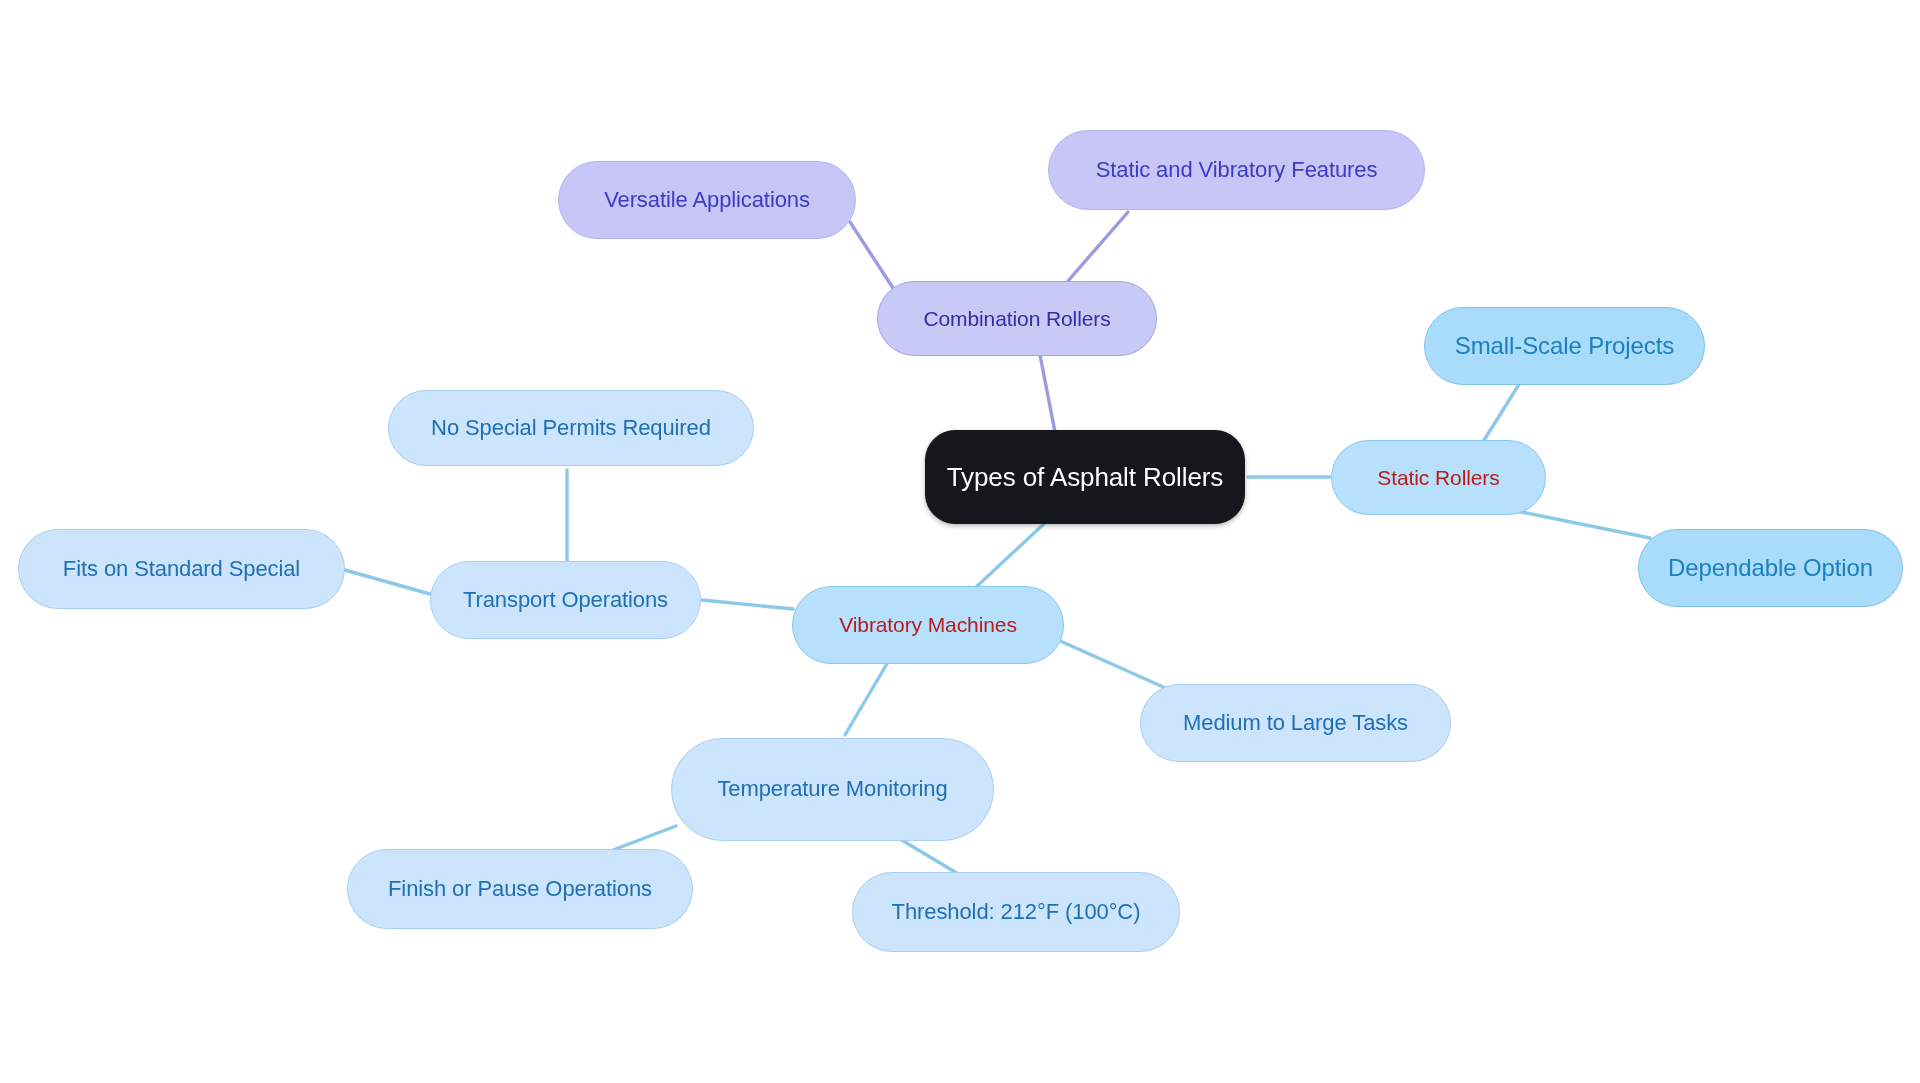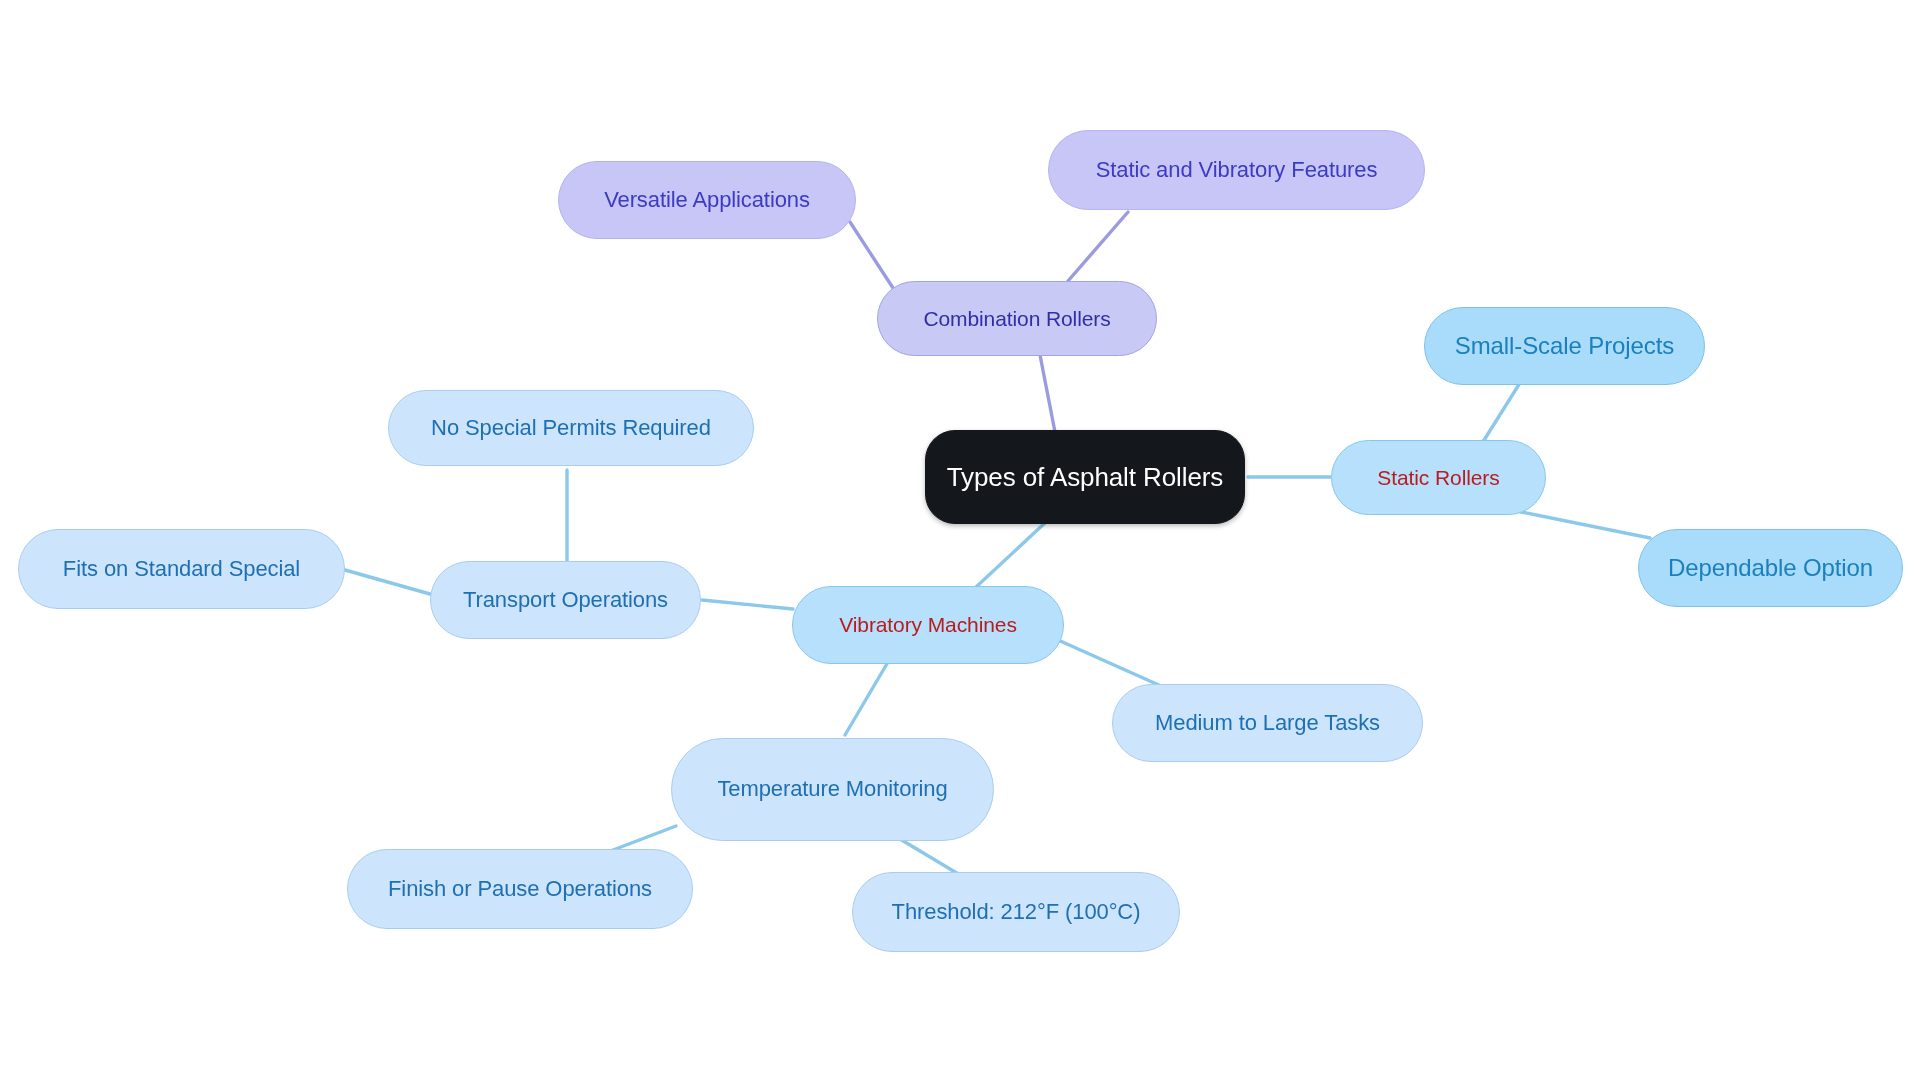--- a/index.html
+++ b/index.html
@@ -139,21 +139,21 @@
   </div>
 
   <div class="node leaf-blue-mid" style="left:1638px; top:507px; width:265px; height:78px;">
     <span>Dependable Option</span>
   </div>
 
   <div class="node branch-blue" style="left:792px; top:578px; width:272px; height:78px;margin-top:8px;">
     <span>Vibratory Machines</span>
   </div>
 
-  <div class="node leaf-blue-light" style="left:1112px; top:684px; width:311px; height:78px;">
+  <div class="node leaf-blue-light" style="left:1140px; top:684px; width:311px; height:78px;">
     <span>Medium to Large Tasks</span>
   </div>
 
   <div class="node leaf-blue-light" style="left:430px; top:561px; width:271px; height:78px;">
     <span>Transport Operations</span>
   </div>
 
   <div class="node leaf-blue-light" style="left:388px; top:390px; width:366px; height:76px;">
     <span>No Special Permits Required</span>
   </div>

